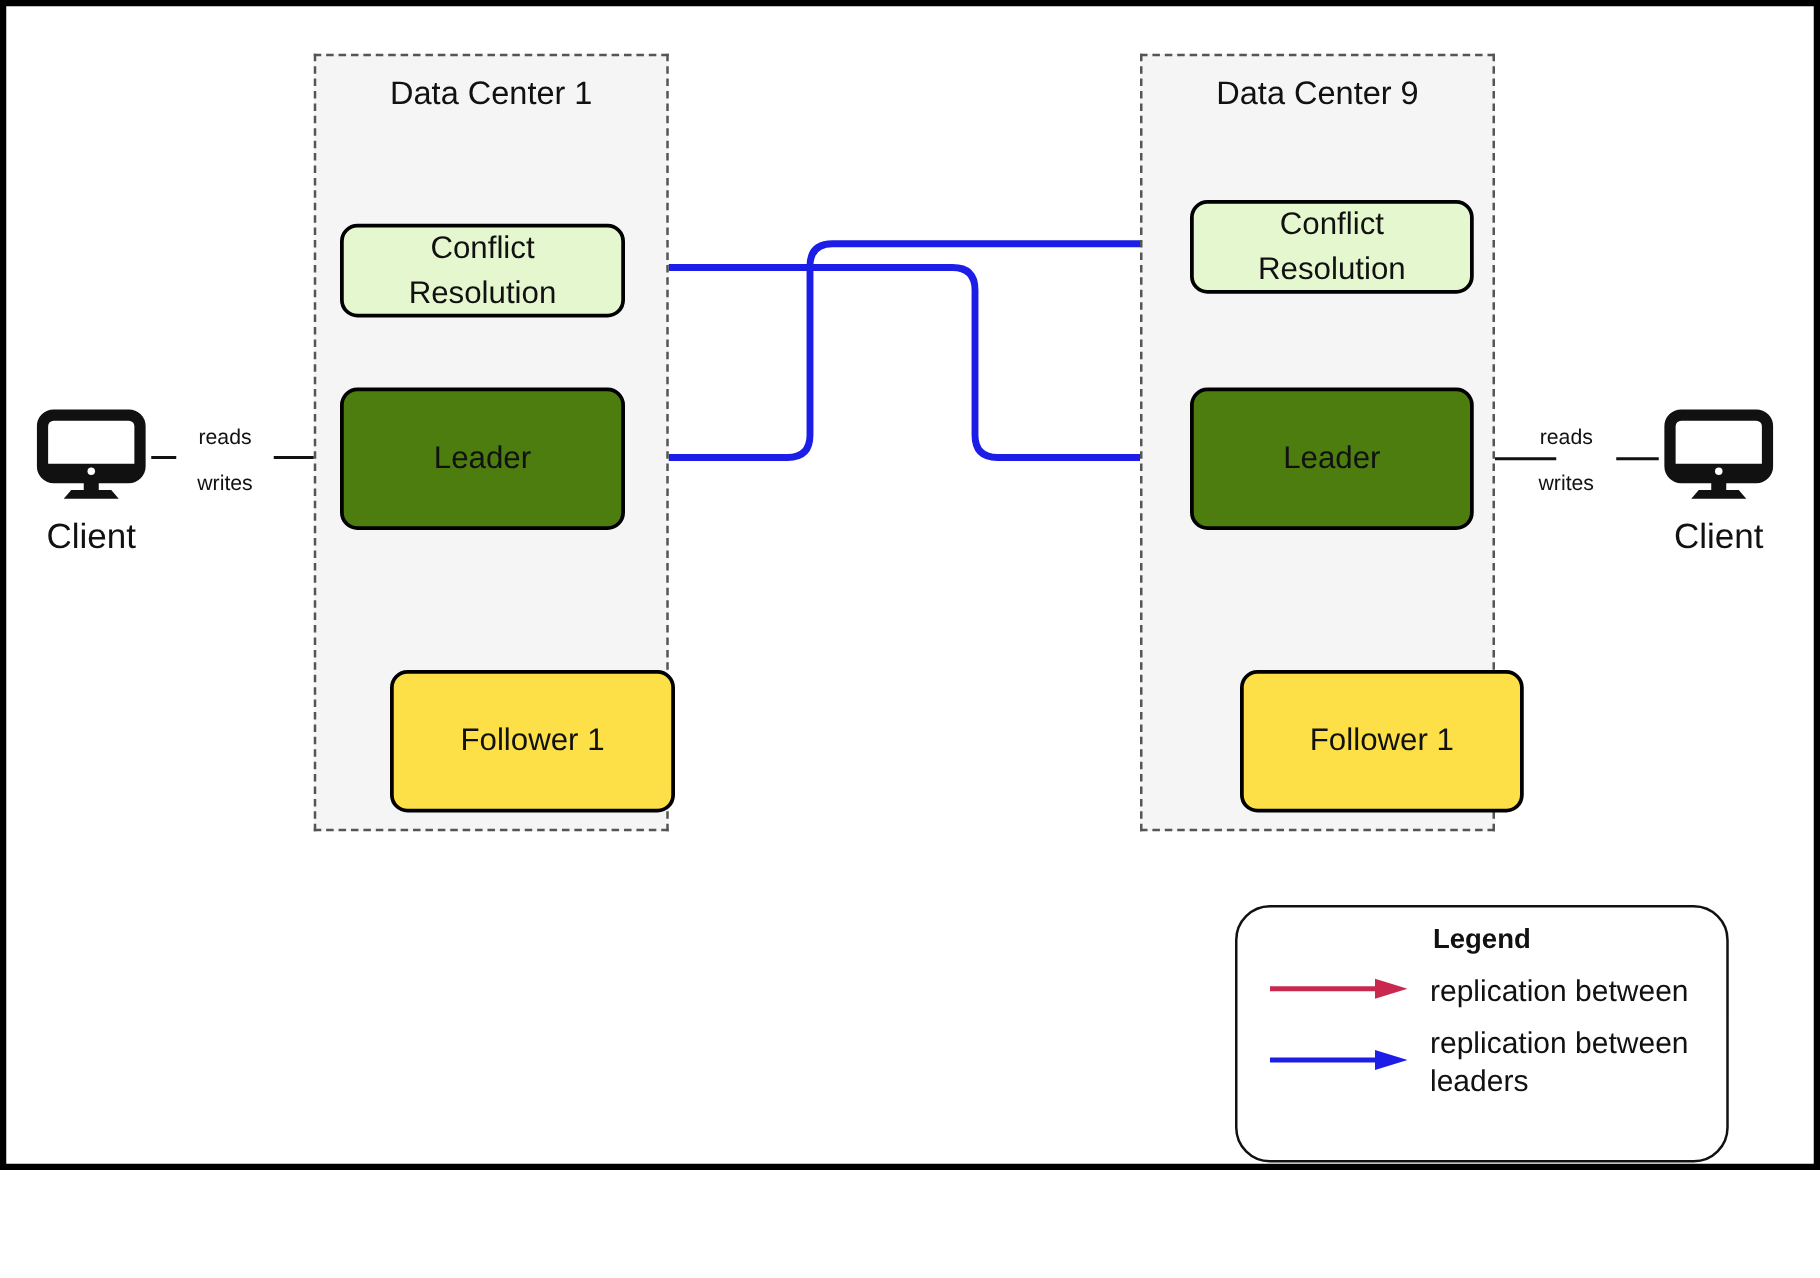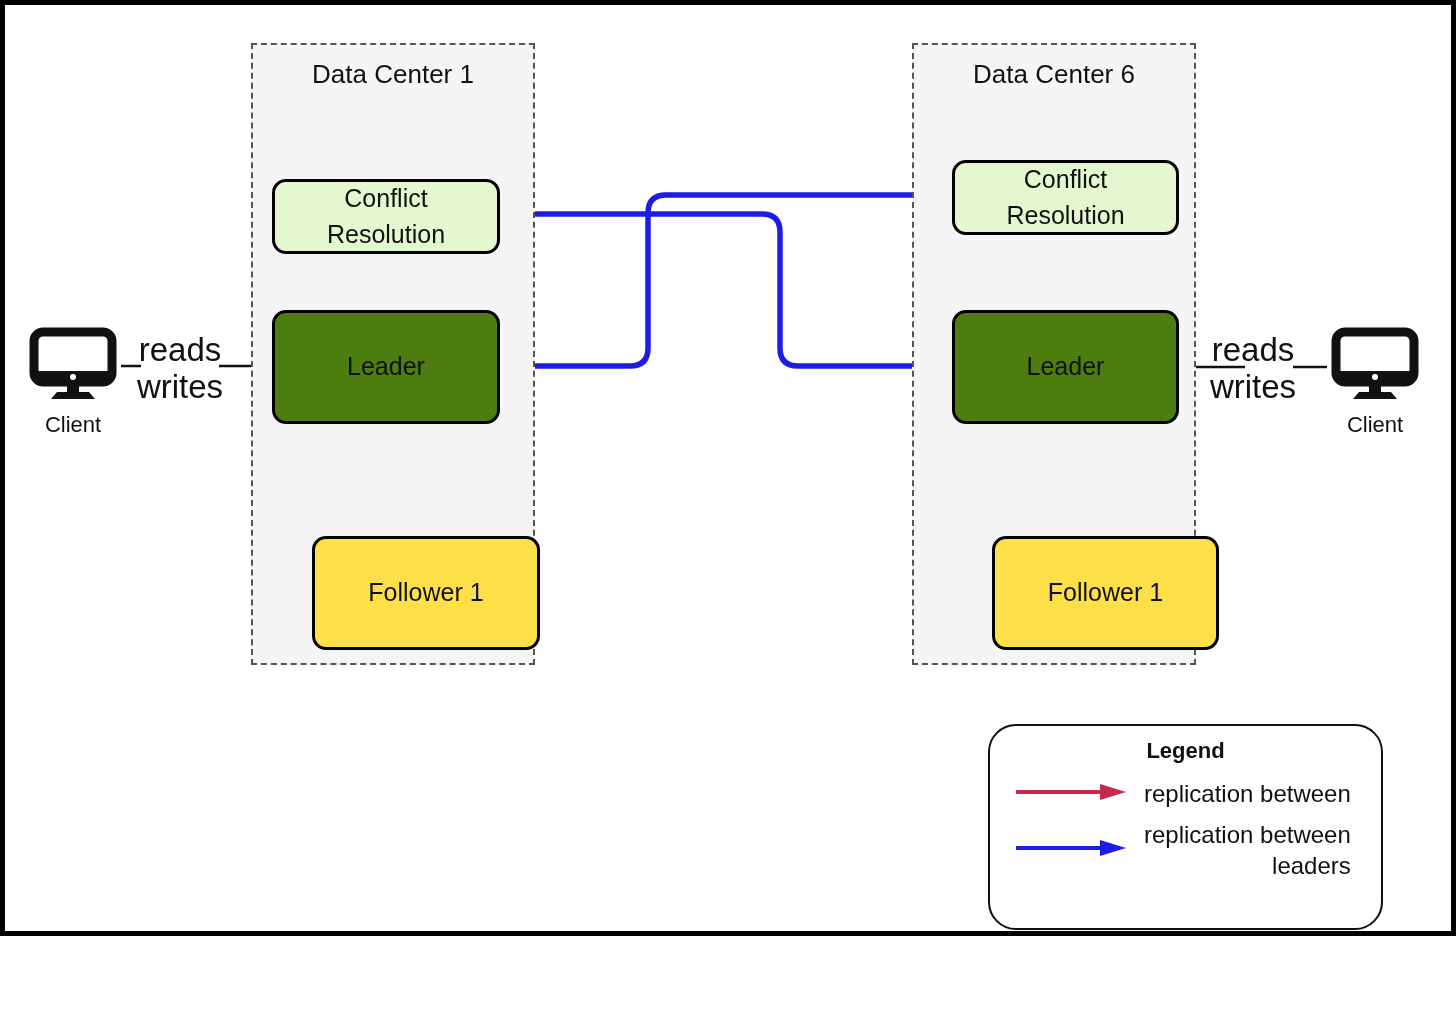--- a/index.html
+++ b/index.html
@@ -56,26 +56,26 @@
   .dc1 .conflict { left: 19px; top: 134px; width: 228px; height: 75px; }
   .dc1 .leader   { left: 19px; top: 265px; width: 228px; height: 114px; }
   .dc1 .follower { left: 19px; top: 491px; width: 228px; height: 114px; }
   .dc2 .conflict { left: 38px; top: 115px; width: 227px; height: 75px; }
   .dc2 .leader   { left: 38px; top: 265px; width: 227px; height: 114px; }
   .dc2 .follower { left: 38px; top: 491px; width: 227px; height: 114px; }
 
   .client { position: absolute; width: 120px; text-align: center; }
   .client.left  { left: 8px;    top: 322px; }
   .client.right { left: 1310px; top: 322px; }
-  .client .client-label { margin-top: 8px; font-size: 22px; }
+  .client .client-label { margin-top: 8px; font-size: 28px; }
   .rw {
     position: absolute;
     width: 96px;
     text-align: center;
-    font-size: 33px;
+    font-size: 17px;
     line-height: 37px;
   }
   .rw.left  { left: 127px;  top: 326px; }
   .rw.right { left: 1200px; top: 326px; }
 
   .legend {
     position: absolute;
     left: 983px; top: 719px;
     width: 395px; height: 206px;
     background: #fff;
@@ -87,21 +87,20 @@
     text-align: center;
     font-weight: bold;
     font-size: 22px;
     margin-bottom: 14px;
   }
   .legend-row {
     display: flex;
     align-items: center;
     padding: 0 10px 0 24px;
     margin-bottom: 10px;
-    text-align: right;
   }
   .legend-row .key-arrow { flex: 0 0 112px; margin-right: 18px; }
   .legend-row .key-text { font-size: 24px; line-height: 31px; }
 
   .source {
     position: absolute;
     left: 1130px; top: 956px;
     width: 250px;
     text-align: center;
     font-size: 25px;
@@ -151,21 +150,21 @@
     </div>
     <div class="node leader">
       <span class="node-label">Leader</span>
     </div>
     <div class="node follower">
       <span class="node-label">Follower 1</span>
     </div>
   </div>
 
   <div class="dc dc2">
-    <div class="dc-title">Data Center 6</div>
+    <div class="dc-title">Data Center 9</div>
     <div class="node conflict">
       <span class="node-label">Conflict Resolution</span>
     </div>
     <div class="node leader">
       <span class="node-label">Leader</span>
     </div>
     <div class="node follower">
       <span class="node-label">Follower 1</span>
     </div>
   </div>

